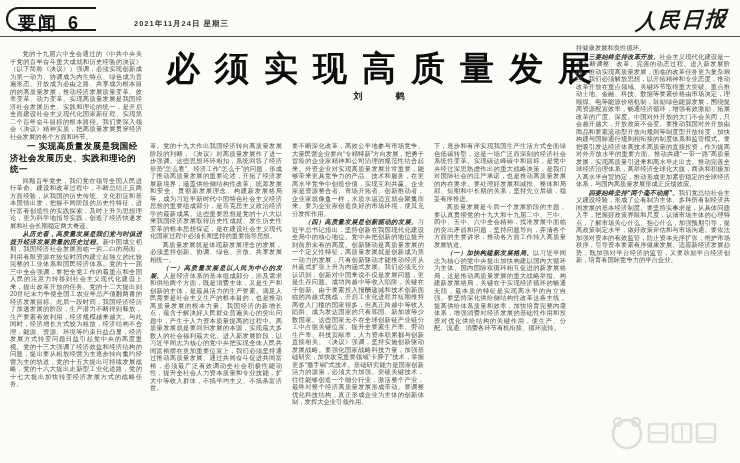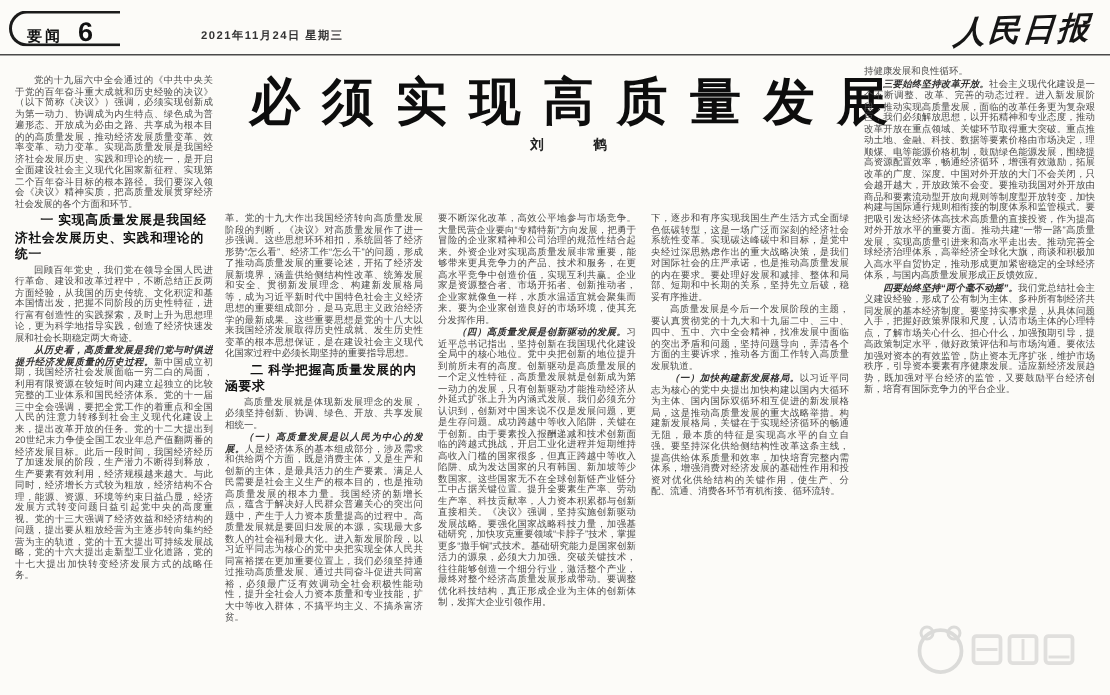--- a/index.html
+++ b/index.html
@@ -12,21 +12,21 @@
   .page{position:relative;width:740px;height:463px;background:#fcfbf8;}
 
   
   .kicker-box{
     position:absolute;left:6px;top:7px;
     display:flex;align-items:baseline;gap:10px;
     border:2px solid #1b1b1b;border-right:none;
     border-radius:12px 0 0 12px;
     padding:2px 18px 3px 10px;height:24px;box-sizing:border-box;
   }
-  .kicker-section{font-size:10px;font-weight:800;color:#111;letter-spacing:2px;}
+  .kicker-section{font-size:18px;font-weight:800;color:#111;letter-spacing:2px;}
   .kicker-page{font-size:18px;font-weight:700;color:#111;}
   .header-date{
     position:absolute;left:134px;top:19px;
     font-size:7.5px;color:#333;font-weight:600;letter-spacing:1px;
   }
   .masthead{
     position:absolute;right:12px;top:6px;
     font-family:"DejaVu Serif","Liberation Serif",serif;
     font-style:italic;font-weight:800;font-size:21px;color:#161616;
     letter-spacing:2px;transform:rotate(-2deg) skewX(-6deg);
@@ -93,21 +93,20 @@
 
   <div class="col col1">
     <p>党的十九届六中全会通过的《中共中央关于党的百年奋斗重大成就和历史经验的决议》（以下简称《决议》）强调，必须实现创新成为第一动力、协调成为内生特点、绿色成为普遍形态、开放成为必由之路、共享成为根本目的的高质量发展，推动经济发展质量变革、效率变革、动力变革。实现高质量发展是我国经济社会发展历史、实践和理论的统一，是开启全面建设社会主义现代化国家新征程、实现第二个百年奋斗目标的根本路径。我们要深入领会《决议》精神实质，把高质量发展贯穿经济社会发展的各个方面和环节。</p>
     <p class="sec-head">一 实现高质量发展是我国经济社会发展历史、实践和理论的统一</p>
     <p>回顾百年党史，我们党在领导全国人民进行革命、建设和改革过程中，不断总结正反两方面经验，从我国的历史传统、文化积淀和基本国情出发，把握不同阶段的历史性特征，进行富有创造性的实践探索，及时上升为思想理论，更为科学地指导实践，创造了经济快速发展和社会长期稳定两大奇迹。</p>
     <p><span class="lead">从历史看，高质量发展是我们党与时俱进提升经济发展质量的历史过程。</span><span>新中国成立初期，我国经济社会发展面临一穷二白的局面，利用有限资源在较短时间内建立起独立的比较完整的工业体系和国民经济体系。党的十一届三中全会强调，要把全党工作的着重点和全国人民的注意力转移到社会主义现代化建设上来，提出改革开放的任务。党的十二大提出到20世纪末力争使全国工农业年总产值翻两番的经济发展目标。此后一段时间，我国经济经历了加速发展的阶段，生产潜力不断得到释放，生产要素有效利用，经济规模越来越大。与此同时，经济增长方式较为粗放，经济结构不合理，能源、资源、环境等约束日益凸显，经济发展方式转变问题日益引起党中央的高度重视。党的十三大强调了经济效益和经济结构的问题，提出要从粗放经营为主逐步转向集约经营为主的轨道，党的十五大提出可持续发展战略，党的十六大提出走新型工业化道路，党的十七大提出加快转变经济发展方式的战略任务。</span></p>
   </div>
 
   <div class="col col2">
     <p class="nolead">革。党的十九大作出我国经济转向高质量发展阶段的判断，《决议》对高质量发展作了进一步强调。这些思想环环相扣，系统回答了经济形势“怎么看”、经济工作“怎么干”的问题，形成了推动高质量发展的重要论述，开拓了经济发展新境界，涵盖供给侧结构性改革、统筹发展和安全、贯彻新发展理念、构建新发展格局等，成为习近平新时代中国特色社会主义经济思想的重要组成部分，是马克思主义政治经济学的最新成果。这些重要思想是党的十八大以来我国经济发展取得历史性成就、发生历史性变革的根本思想保证，是在建设社会主义现代化国家过程中必须长期坚持的重要指导思想。</p>
-    <p class="sec-head">二 科学把握高质量发展的内涵要求</p>
     <p>高质量发展就是体现新发展理念的发展，必须坚持创新、协调、绿色、开放、共享发展相统一。</p>
     <p><span class="lead">（一）高质量发展是以人民为中心的发展。</span><span>人是经济体系的基本组成部分，涉及需求和供给两个方面，既是消费主体，又是生产和创新的主体，是最具活力的生产要素。满足人民需要是社会主义生产的根本目的，也是推动高质量发展的根本力量。我国经济的新增长点，蕴含于解决好人民群众普遍关心的突出问题中，产生于人力资本质量提高的过程中。高质量发展就是要回归发展的本源，实现最大多数人的社会福利最大化。进入新发展阶段，以习近平同志为核心的党中央把实现全体人民共同富裕摆在更加重要位置上，我们必须坚持通过推动高质量发展、通过共同奋斗促进共同富裕，必须最广泛有效调动全社会积极性能动性，提升全社会人力资本质量和专业技能，扩大中等收入群体，不搞平均主义、不搞杀富济贫。</span></p>
   </div>
 
   <div class="col col3">
     <p class="nolead">要不断深化改革，高效公平地参与市场竞争。大量民营企业要向“专精特新”方向发展，把勇于冒险的企业家精神和公司治理的规范性结合起来。外资企业对实现高质量发展非常重要，能够带来更具竞争力的产品、技术和服务，在更高水平竞争中创造价值，实现互利共赢。企业家是资源整合者、市场开拓者、创新推动者，企业家就像鱼一样，水质水温适宜就会聚集而来。要为企业家创造良好的市场环境，使其充分发挥作用。</p>
     <p><span class="lead">（四）高质量发展是创新驱动的发展。</span><span>习近平总书记指出，坚持创新在我国现代化建设全局中的核心地位。党中央把创新的地位提升到前所未有的高度。创新驱动是高质量发展的一个定义性特征，高质量发展就是创新成为第一动力的发展，只有创新驱动才能推动经济从外延式扩张上升为内涵式发展。我们必须充分认识到，创新对中国来说不仅是发展问题，更是生存问题。成功跨越中等收入陷阱，关键在于创新。由于要素投入报酬递减和技术创新面临的跨越式挑战，开启工业化进程并短期维持高收入门槛的国家很多，但真正跨越中等收入陷阱、成为发达国家的只有韩国、新加坡等少数国家。这些国家无不在全球创新链产业链分工中占据关键位置。提升全要素生产率、劳动生产率、科技贡献率，人力资本积累都与创新直接相关。《决议》强调，坚持实施创新驱动发展战略。要强化国家战略科技力量，加强基础研究，加快攻克重要领域“卡脖子”技术，掌握更多“撒手锏”式技术。基础研究能力是国家创新活力的源泉，必须大力加强。突破关键技术，往往能够创造一个细分行业，激活整个产业，最终对整个经济高质量发展形成带动。要调整优化科技结构，真正形成企业为主体的创新体制，发挥大企业引领作用。</span></p>
   </div>
 
   <div class="col col4">

